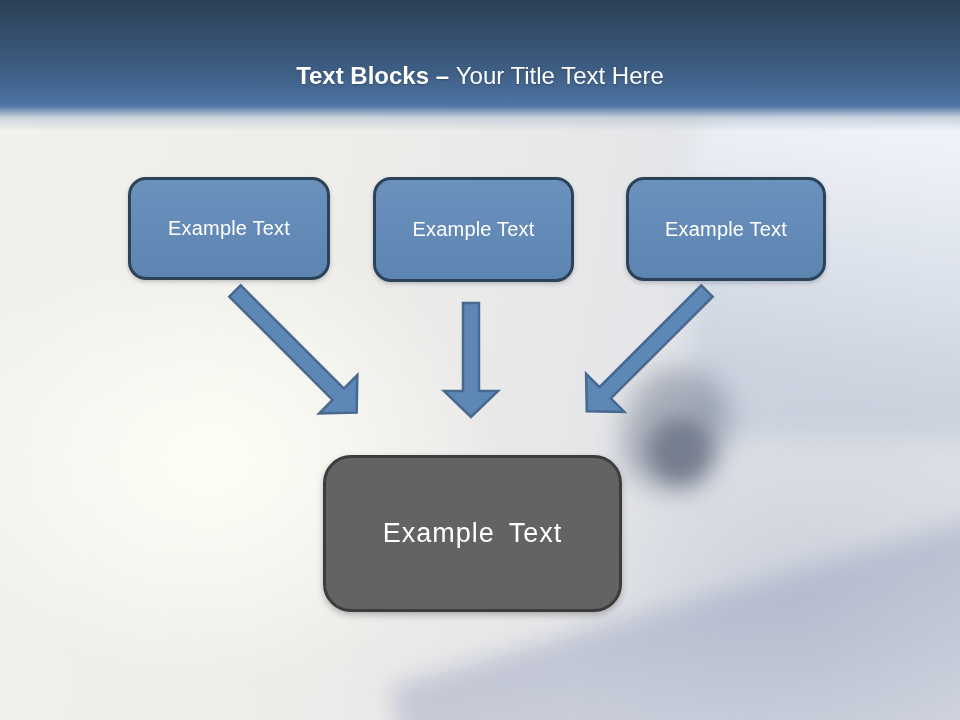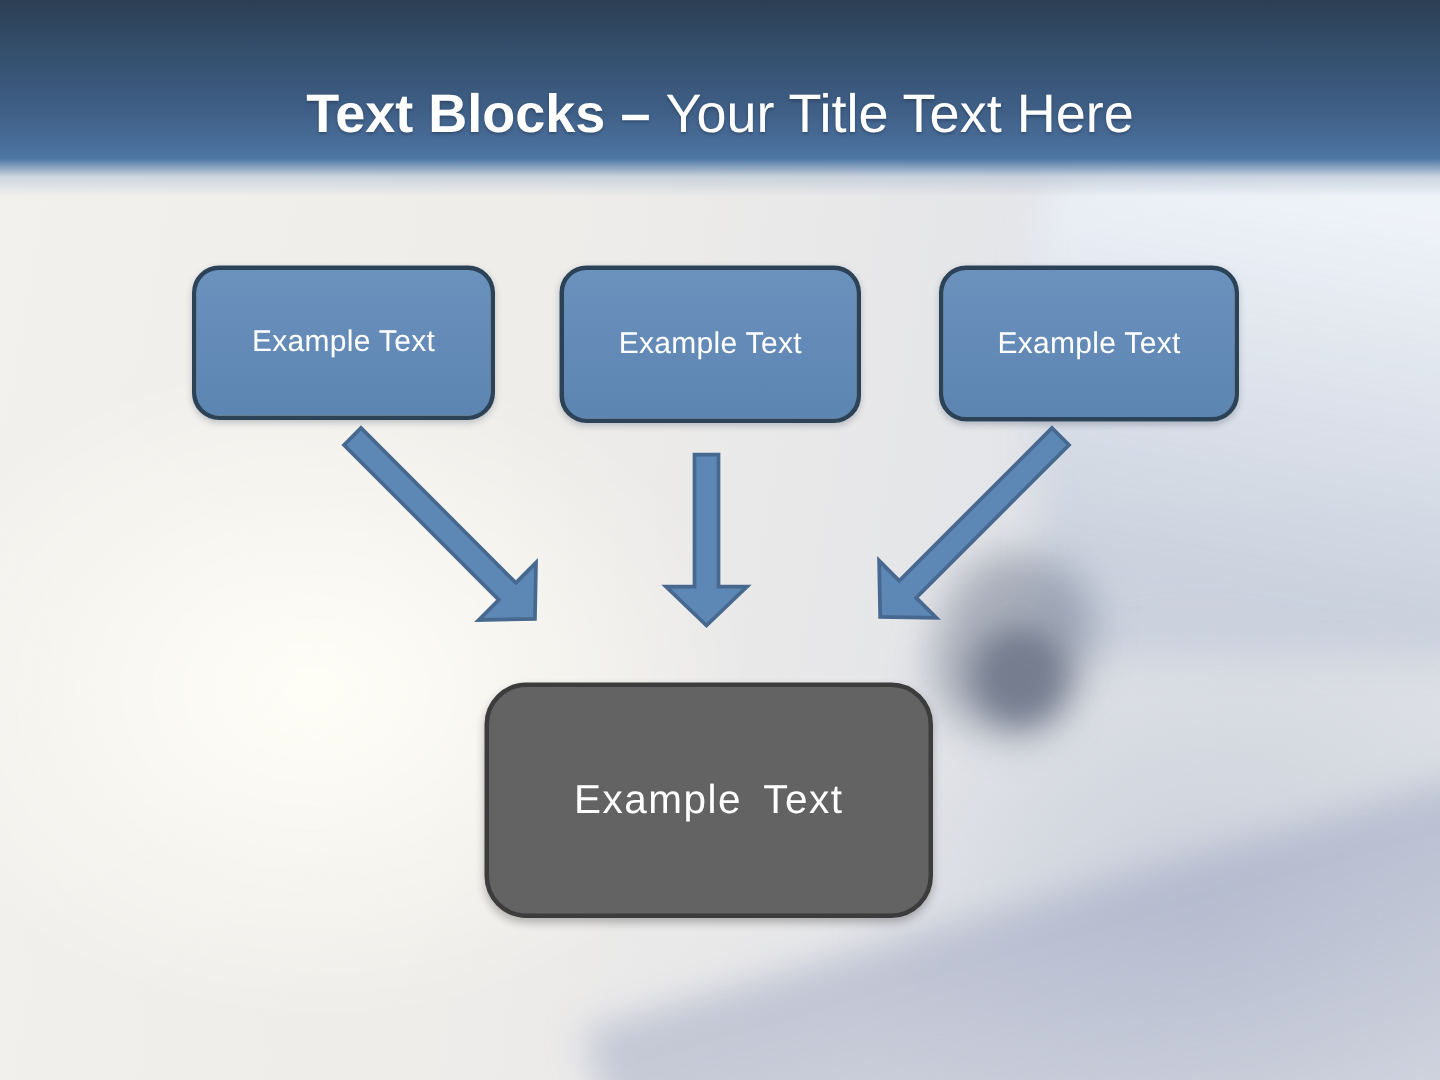--- a/index.html
+++ b/index.html
@@ -29,21 +29,21 @@
     background:rgba(58,68,92,0.45);filter:blur(10px);}
   
   .header{
     position:absolute;left:0;top:0;width:960px;height:134px;
     background:linear-gradient(180deg,
       #2c3f54 0%, #35506f 28%, #3f5f86 55%, #4a6f9c 73%, #4f77a4 79%,
       rgba(176,191,209,0.55) 88%, rgba(235,236,238,0) 98%);
   }
   .title{
     position:absolute;left:0;top:56px;width:960px;height:44px;
-    text-align:center;font-size:36px;line-height:40px;color:#ffffff;
+    text-align:center;font-size:24px;line-height:40px;color:#ffffff;
     text-shadow:0 1px 2px rgba(20,35,55,0.35);
     white-space:nowrap;
   }
   .t-bold{font-weight:bold;}
   
   .tblock{
     position:absolute;display:flex;align-items:center;justify-content:center;
     border:3px solid #2b4257;border-radius:18px;
     background:linear-gradient(180deg,#6b91bd 0%,#5d85b2 100%);
     color:#ffffff;font-size:20px;letter-spacing:0.2px;

